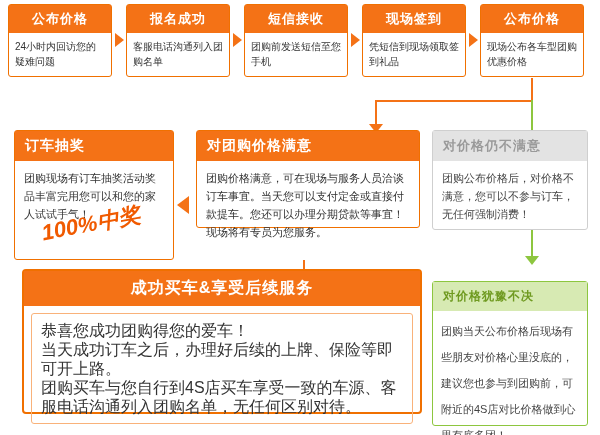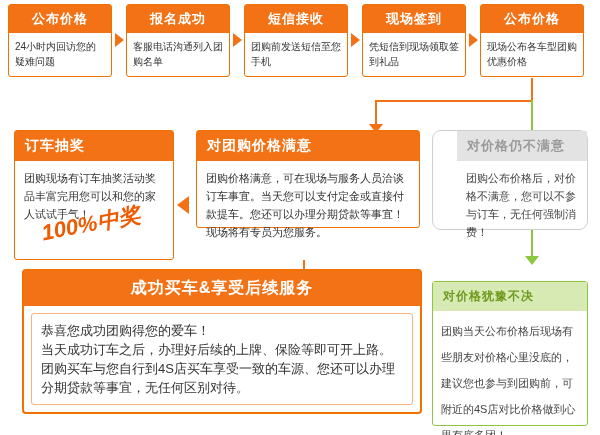--- a/index.html
+++ b/index.html
@@ -75,21 +75,21 @@
     letter-spacing:1px;
   }
   .panel-body {
     font-size:11px;
     color:#333333;
     line-height:18px;
     padding:8px 9px;
   }
 
   
-  .panel-gray { border:1px solid #cfcfcf; border-radius:9px; background:#ffffff;padding-left:24px; }
+  .panel-gray { border:1px solid #cfcfcf; border-radius:3px; background:#ffffff; }
   .panel-gray .panel-head {
     background:#e3e3e3; color:#9a9a9a; font-weight:bold; font-size:13px;
     padding:6px 10px; letter-spacing:1px;
   }
   .panel-gray .panel-body { font-size:11px; color:#444; line-height:18px; padding:8px 9px; }
 
   
   .panel-green { border:1px solid #8dc63f; border-radius:3px; background:#ffffff; }
   .panel-green .panel-head {
     background:#d7eab3; color:#6f9a20; font-weight:bold; font-size:12px;
@@ -112,21 +112,21 @@
   }
 
   
   .success { border:2px solid #f07000; border-radius:4px; background:#ffffff; }
   .success-head {
     background:#f47216; color:#ffffff; font-weight:bold; font-size:16px;
     text-align:center; padding:7px 0; letter-spacing:1px;
   }
   .success-inner {
     margin:7px; border:1px solid #f9b27a; border-radius:3px;
-    padding:7px 9px; font-size:13px; color:#333; line-height:19px;
+    padding:7px 9px; font-size:16px; color:#333; line-height:19px;
   }
 
   
   .line { background:#f47216; }
   .line-green { background:#8dc63f; }
 </style>
 </head>
 <body>
 
 <div class="abs step" style="left:8px;">
@@ -188,20 +188,20 @@
   <div class="panel-body">团购公布价格后，对价格不满意，您可以不参与订车，无任何强制消费！</div>
 </div>
 
 <div class="abs line" style="left:303px; top:260px; width:2px; height:20px;"></div>
 
 <div class="abs success" style="left:22px; top:269px; width:400px; height:145px;">
   <div class="success-head">成功买车&amp;享受后续服务</div>
   <div class="success-inner">
     <div>恭喜您成功团购得您的爱车！</div>
     <div>当天成功订车之后，办理好后续的上牌、保险等即可开上路。</div>
-    <div>团购买车与您自行到4S店买车享受一致的车源、您还可以办理分期贷款等事宜，无任何区别对待。</div>
+    <div>团购买车与您自行到4S店买车享受一致的车源、客服电话沟通列入团购名单，无任何区别对待。</div>
   </div>
 </div>
 
 <div class="abs panel-green" style="left:432px; top:281px; width:156px; height:145px;">
   <div class="panel-head">对价格犹豫不决</div>
   <div class="panel-body">团购当天公布价格后现场有些朋友对价格心里没底的，建议您也参与到团购前，可附近的4S店对比价格做到心里有底多团！</div>
 </div>
 
 </body></html>

